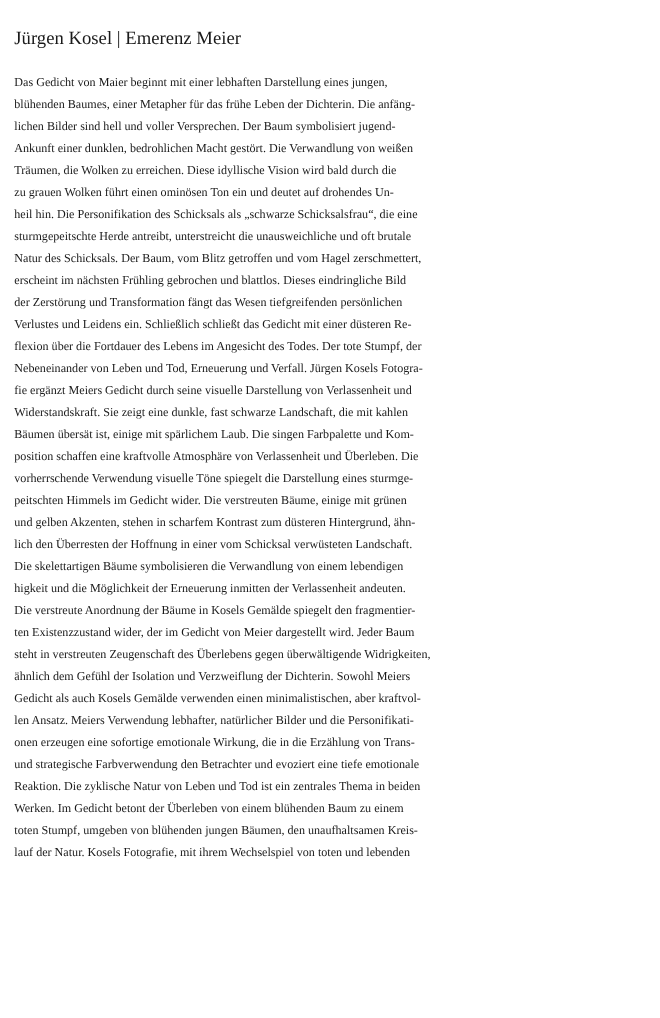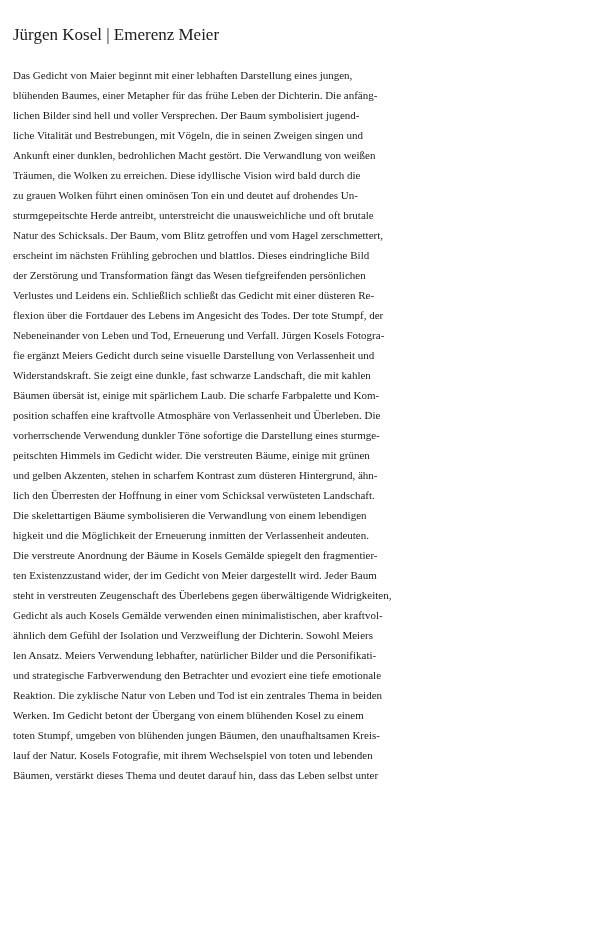--- a/index.html
+++ b/index.html
@@ -40,47 +40,47 @@
 </style>
 </head>
 <body>
 
 <div class="page">
   <div class="title">Jürgen Kosel | Emerenz Meier</div>
   <div class="paragraph">
       <div class="line">Das Gedicht von Maier beginnt mit einer lebhaften Darstellung eines jungen,</div>
       <div class="line">blühenden Baumes, einer Metapher für das frühe Leben der Dichterin. Die anfäng-</div>
       <div class="line">lichen Bilder sind hell und voller Versprechen. Der Baum symbolisiert jugend-</div>
-      <div class="line">liche Vitalität und Bestrebungen, mit Vögeln, die in seinen Zweigen singen und</div>
       <div class="line">Ankunft einer dunklen, bedrohlichen Macht gestört. Die Verwandlung von weißen</div>
       <div class="line">Träumen, die Wolken zu erreichen. Diese idyllische Vision wird bald durch die</div>
       <div class="line">zu grauen Wolken führt einen ominösen Ton ein und deutet auf drohendes Un-</div>
+      <div class="line">heil hin. Die Personifikation des Schicksals als „schwarze Schicksalsfrau“, die eine</div>
       <div class="line">sturmgepeitschte Herde antreibt, unterstreicht die unausweichliche und oft brutale</div>
       <div class="line">Natur des Schicksals. Der Baum, vom Blitz getroffen und vom Hagel zerschmettert,</div>
       <div class="line">erscheint im nächsten Frühling gebrochen und blattlos. Dieses eindringliche Bild</div>
       <div class="line">der Zerstörung und Transformation fängt das Wesen tiefgreifenden persönlichen</div>
       <div class="line">Verlustes und Leidens ein. Schließlich schließt das Gedicht mit einer düsteren Re-</div>
       <div class="line">flexion über die Fortdauer des Lebens im Angesicht des Todes. Der tote Stumpf, der</div>
       <div class="line">Nebeneinander von Leben und Tod, Erneuerung und Verfall. Jürgen Kosels Fotogra-</div>
       <div class="line">fie ergänzt Meiers Gedicht durch seine visuelle Darstellung von Verlassenheit und</div>
       <div class="line">Widerstandskraft. Sie zeigt eine dunkle, fast schwarze Landschaft, die mit kahlen</div>
-      <div class="line">Bäumen übersät ist, einige mit spärlichem Laub. Die scharfe Farbpalette und Kom-</div>
+      <div class="line">Bäumen übersät ist, einige mit spärlichem Laub. Die singen Farbpalette und Kom-</div>
       <div class="line">position schaffen eine kraftvolle Atmosphäre von Verlassenheit und Überleben. Die</div>
-      <div class="line">vorherrschende Verwendung dunkler Töne sofortige die Darstellung eines sturmge-</div>
+      <div class="line">vorherrschende Verwendung visuelle Töne spiegelt die Darstellung eines sturmge-</div>
       <div class="line">peitschten Himmels im Gedicht wider. Die verstreuten Bäume, einige mit grünen</div>
       <div class="line">und gelben Akzenten, stehen in scharfem Kontrast zum düsteren Hintergrund, ähn-</div>
       <div class="line">lich den Überresten der Hoffnung in einer vom Schicksal verwüsteten Landschaft.</div>
       <div class="line">Die skelettartigen Bäume symbolisieren die Verwandlung von einem lebendigen</div>
       <div class="line">higkeit und die Möglichkeit der Erneuerung inmitten der Verlassenheit andeuten.</div>
       <div class="line">Die verstreute Anordnung der Bäume in Kosels Gemälde spiegelt den fragmentier-</div>
       <div class="line">ten Existenzzustand wider, der im Gedicht von Meier dargestellt wird. Jeder Baum</div>
       <div class="line">steht in verstreuten Zeugenschaft des Überlebens gegen überwältigende Widrigkeiten,</div>
+      <div class="line">ähnlich dem Gefühl der Isolation und Verzweiflung der Dichterin. Sowohl Meiers</div>
       <div class="line">Gedicht als auch Kosels Gemälde verwenden einen minimalistischen, aber kraftvol-</div>
-      <div class="line">ähnlich dem Gefühl der Isolation und Verzweiflung der Dichterin. Sowohl Meiers</div>
       <div class="line">len Ansatz. Meiers Verwendung lebhafter, natürlicher Bilder und die Personifikati-</div>
+      <div class="line">onen erzeugen eine sofortige emotionale Wirkung, die in die Erzählung von Trans-</div>
       <div class="line">und strategische Farbverwendung den Betrachter und evoziert eine tiefe emotionale</div>
       <div class="line">Reaktion. Die zyklische Natur von Leben und Tod ist ein zentrales Thema in beiden</div>
-      <div class="line">Werken. Im Gedicht betont der Übergang von einem blühenden Kosel zu einem</div>
+      <div class="line">Werken. Im Gedicht betont der Überleben von einem blühenden Baum zu einem</div>
       <div class="line">toten Stumpf, umgeben von blühenden jungen Bäumen, den unaufhaltsamen Kreis-</div>
       <div class="line">lauf der Natur. Kosels Fotografie, mit ihrem Wechselspiel von toten und lebenden</div>
-      <div class="line">Bäumen, verstärkt dieses Thema und deutet darauf hin, dass das Leben selbst unter</div>
     </div>
 </div>
 
 </body></html>

